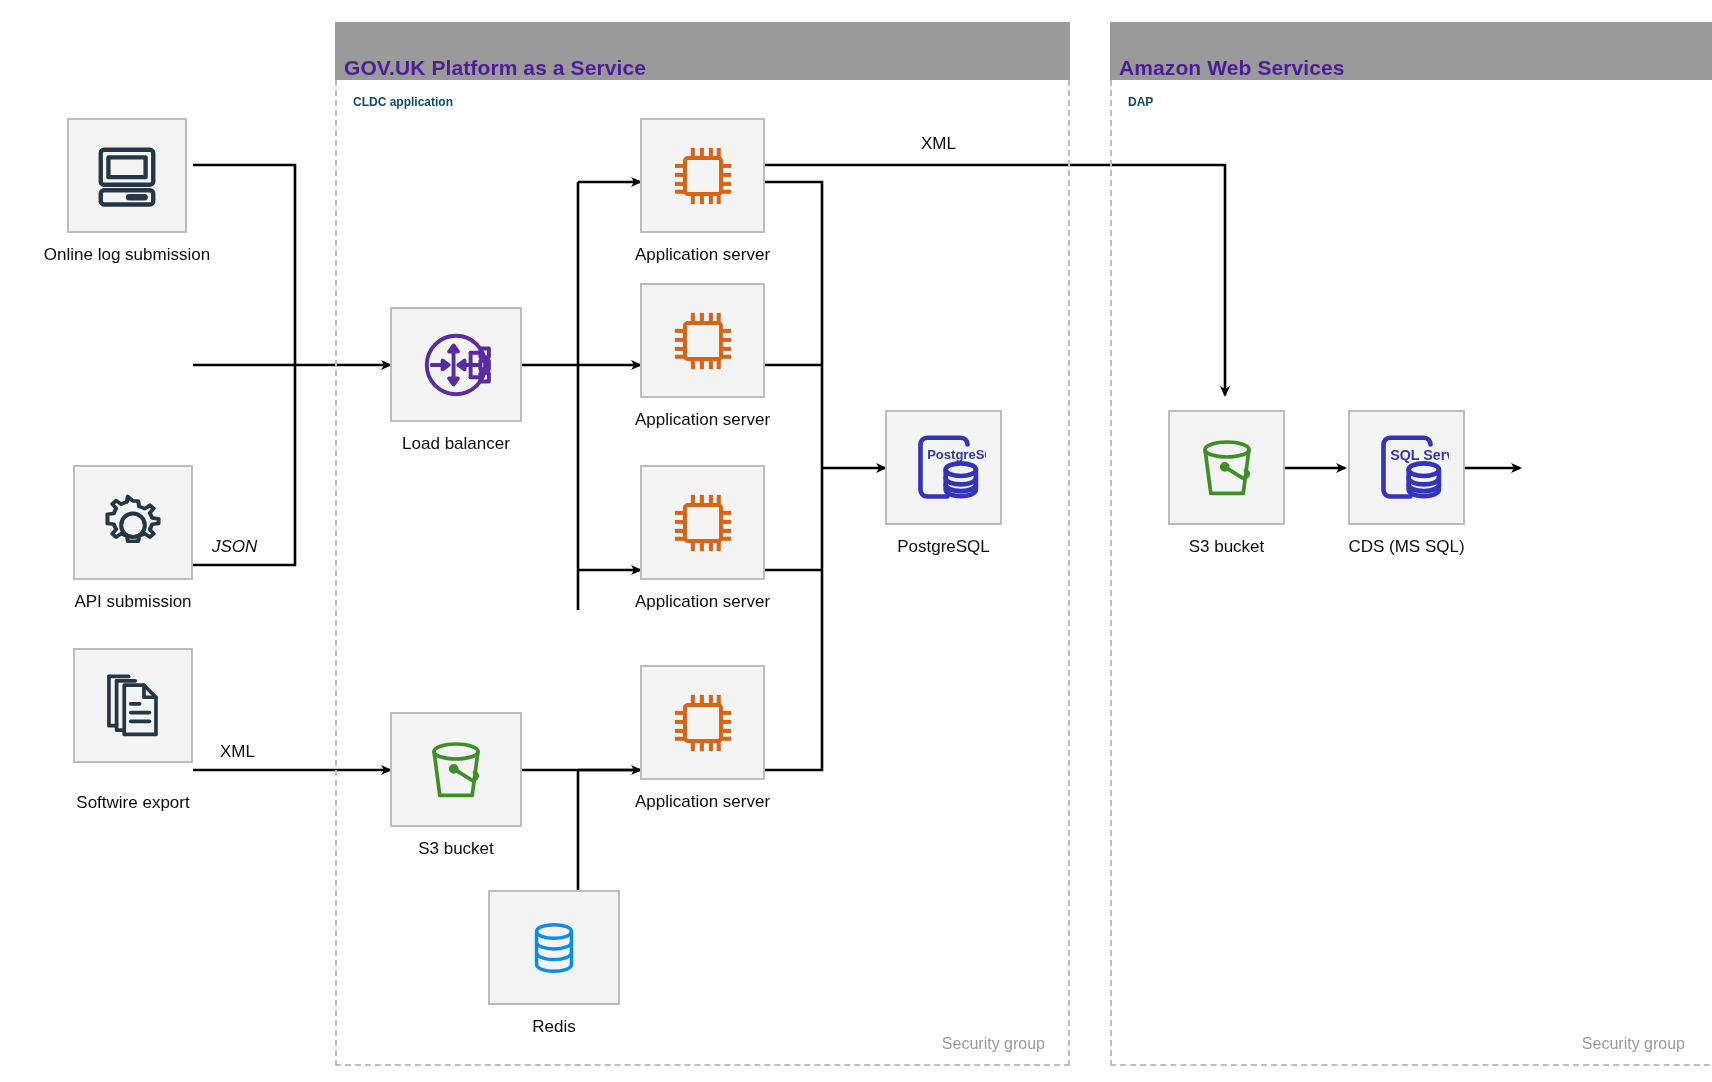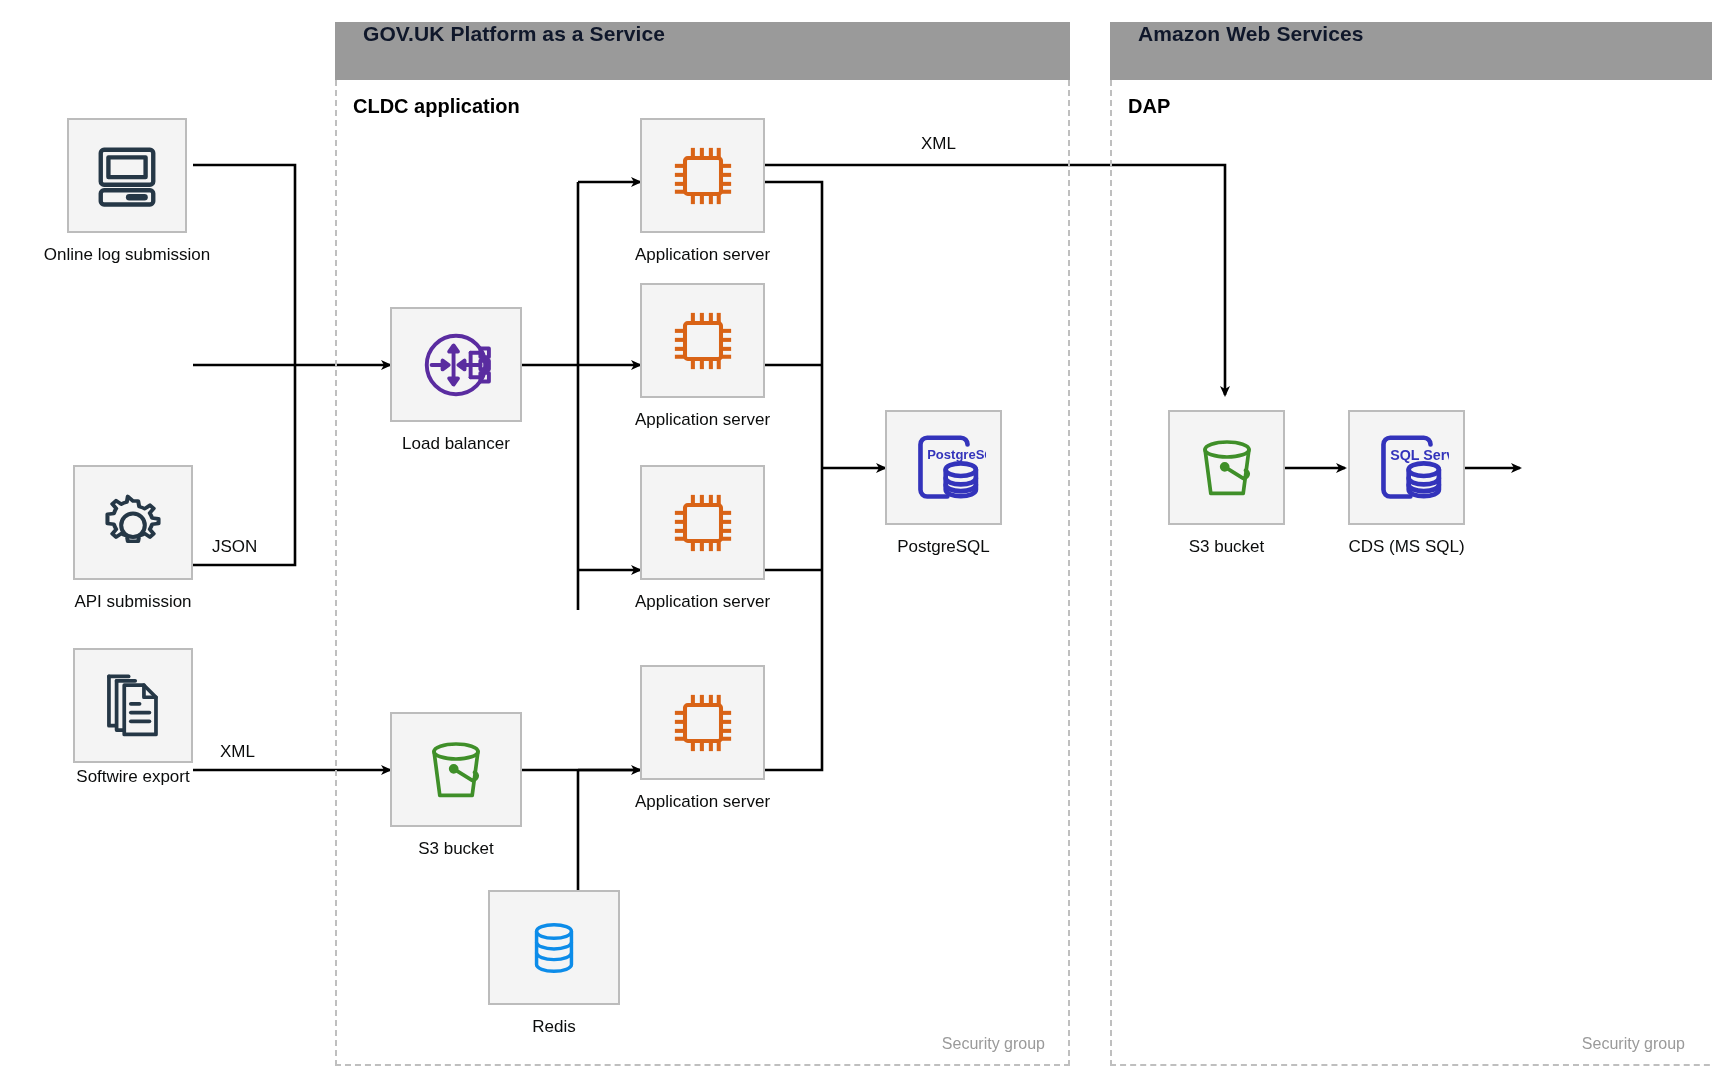--- a/index.html
+++ b/index.html
@@ -5,29 +5,29 @@
   html,body{margin:0;padding:0;background:#ffffff;}
   body{
     width:1712px;height:1082px;position:relative;overflow:hidden;
     font-family:"Liberation Sans","DejaVu Sans",sans-serif;
     color:#0b0c0c;
   }
   #stage{position:absolute;inset:0;width:1712px;height:1082px;}
 
   
   .group-header{
-    position:absolute;background:#9a9a9a;color:#0f172a;
+    position:absolute;background:#9a9a9a;color:#4c1d95;
     font-size:21px;font-weight:bold;letter-spacing:.1px;
-    display:flex;align-items:flex-start;padding-left:28px;box-sizing:border-box;
+    display:flex;align-items:flex-end;padding-left:9px;box-sizing:border-box;
   }
   .dashed-box{
     position:absolute;border:2px dashed #bfbfbf;border-top:none;box-sizing:border-box;
   }
   .sub-label{
-    position:absolute;font-size:20px;font-weight:bold;color:#000000;
+    position:absolute;font-size:12px;font-weight:bold;color:#0c4a6e;
   }
   .security-label{
     position:absolute;font-size:16px;color:#9a9a9a;text-align:right;
   }
 
   
   .node{position:absolute;}
   .node-box{
     position:absolute;background:#f4f4f4;border:2px solid #bcbcbc;
     box-sizing:border-box;display:flex;align-items:center;justify-content:center;
@@ -135,21 +135,21 @@
           <path d="M17 9 L17 54 L23 54"></path>
           <path d="M17 9 L34 9"></path>
           <path d="M24 13 L42 13 L53 24 L53 58 L24 58 Z"></path>
           <path d="M42 13 L42 24 L53 24"></path>
           <line x1="30" y1="30" x2="38" y2="30"></line>
           <line x1="30" y1="38" x2="47" y2="38"></line>
           <line x1="30" y1="46" x2="47" y2="46"></line>
         </g>
       </svg>
     </div>
-    <div class="node-label" style="top:119px;">Softwire export</div>
+    <div class="node-label" style="top:145px;">Softwire export</div>
   </div>
 
   <div class="node" style="left:390px;top:307px;width:132px;height:160px;">
     <div class="node-box" style="left:0;top:0;width:132px;height:115px;">
       <svg width="78" height="78" viewBox="0 0 64 64">
         <g fill="none" stroke="#5a2ca0" stroke-width="3.2" stroke-linejoin="round" stroke-linecap="round">
           <circle cx="32" cy="32" r="24"></circle>
           <line x1="12" y1="32" x2="22" y2="32"></line>
           <path d="M26 32 l-5 -3.6 l0 7.2 Z" fill="#5a2ca0"></path>
           <line x1="30" y1="20" x2="30" y2="44"></line>
@@ -347,17 +347,17 @@
           <path d="M52 62 a18 7.5 0 0 0 36 0"></path>
           <path d="M52 70 a18 7.5 0 0 0 36 0"></path>
         </g>
         <text x="30" y="40" font-family="'Liberation Sans',sans-serif" font-size="17" font-weight="bold" fill="#3333bb">SQL Server</text>
       </svg>
     </div>
     <div class="node-label" style="top:127px;">CDS (MS SQL)</div>
   </div>
 
 
-  <div class="edge-label" style="left:206px;top:537px;">JSON</div>
+  <div class="edge-label" style="left:206px;top:537px;font-style:italic;">JSON</div>
   <div class="edge-label" style="left:214px;top:742px;">XML</div>
   <div class="edge-label" style="left:915px;top:134px;">XML</div>
 
 </div>
 
 </body></html>

